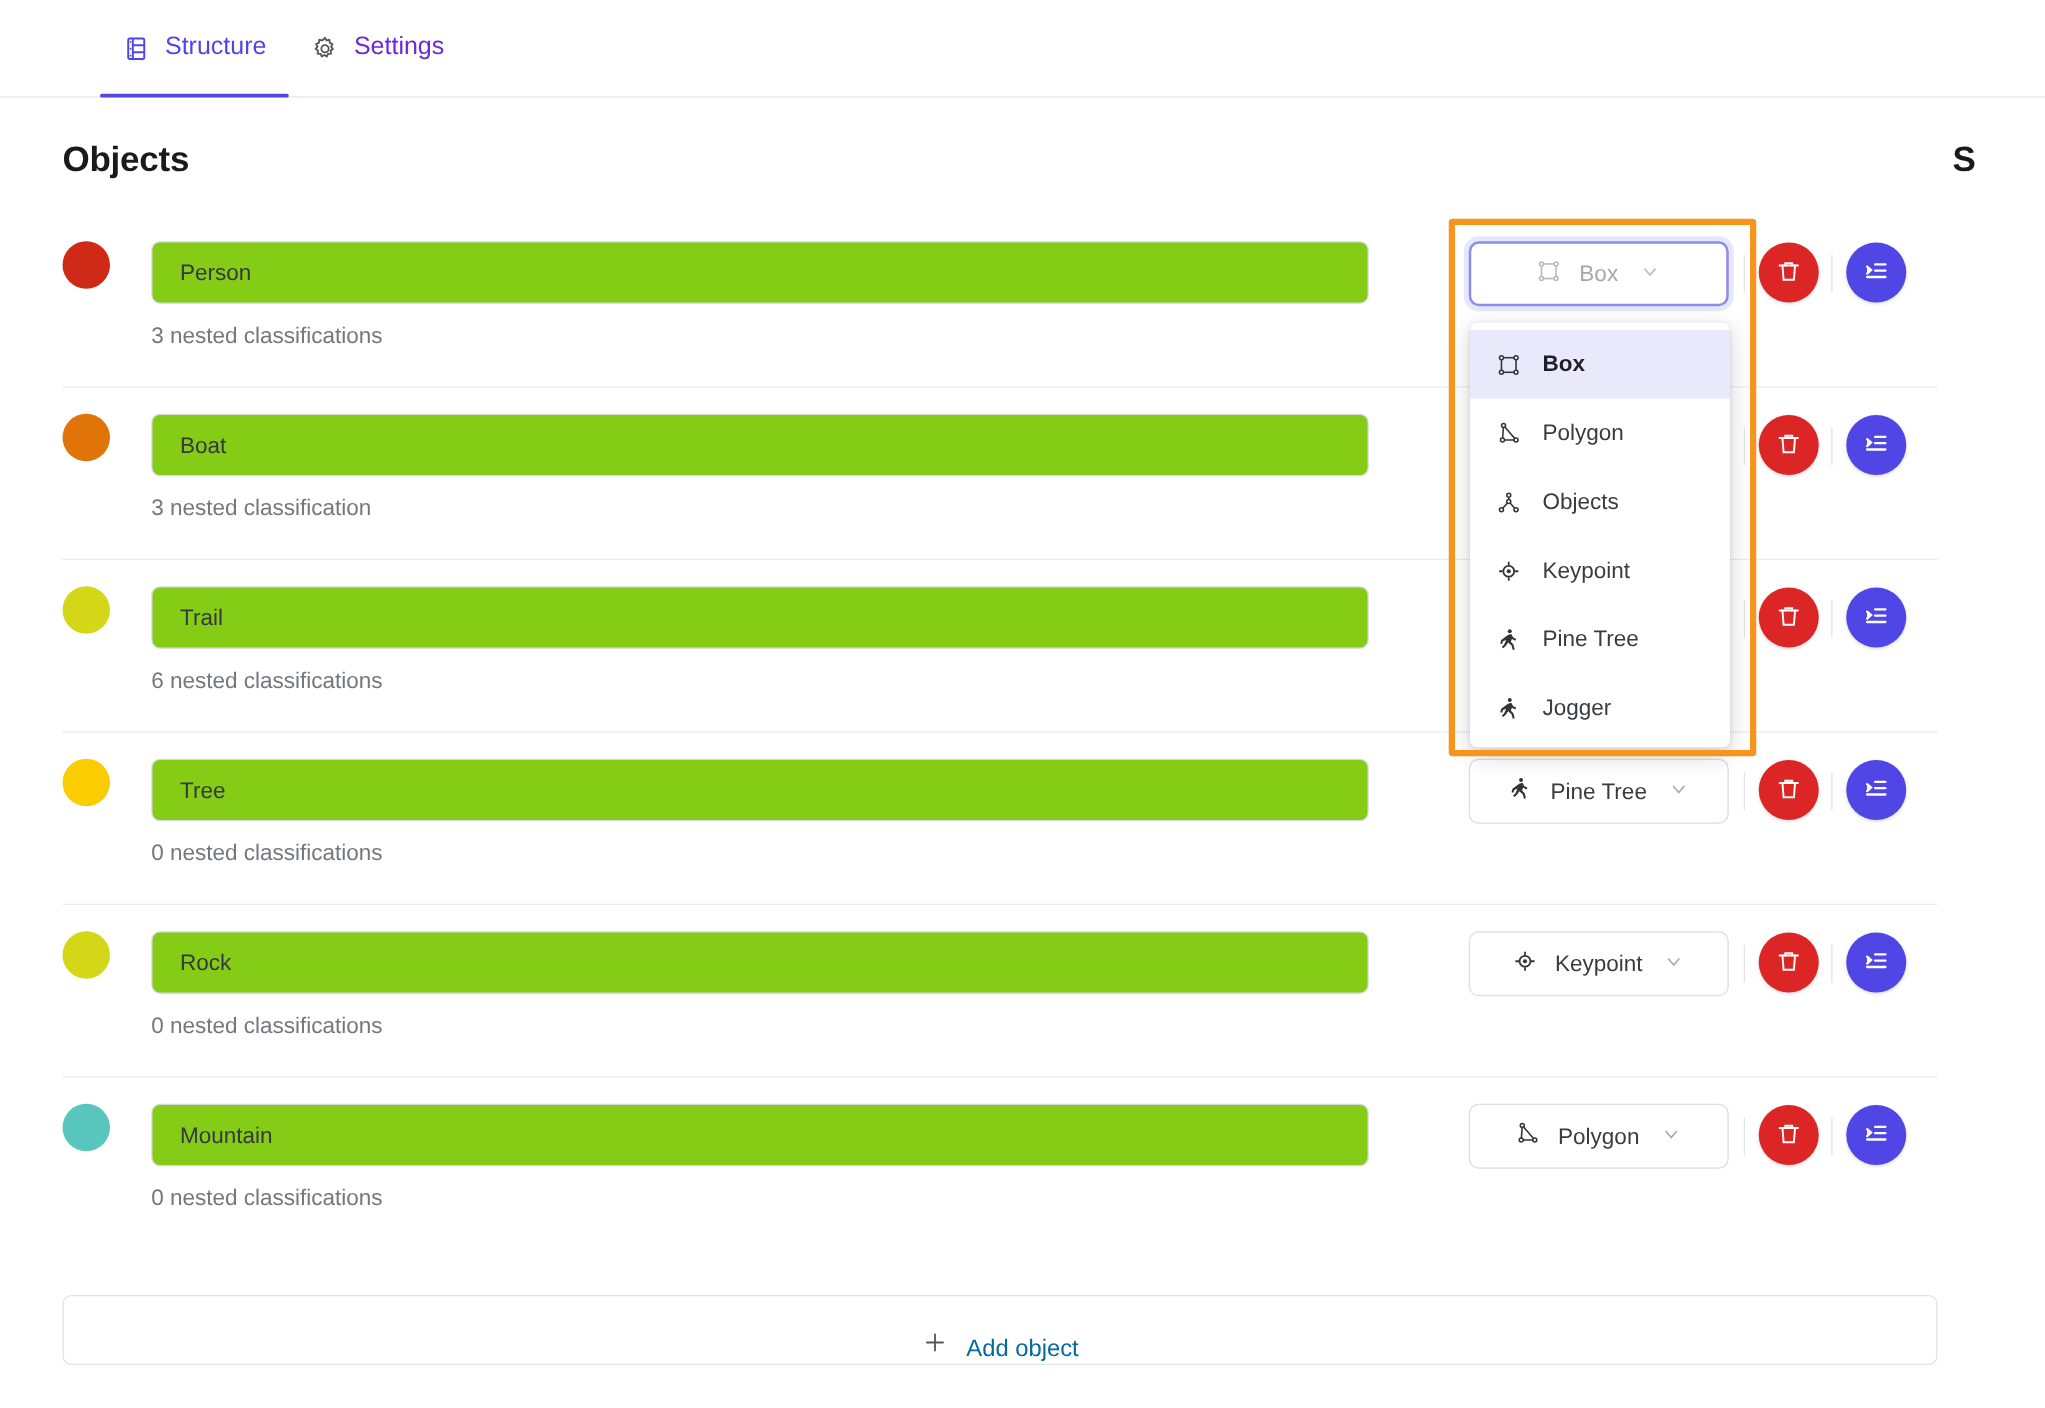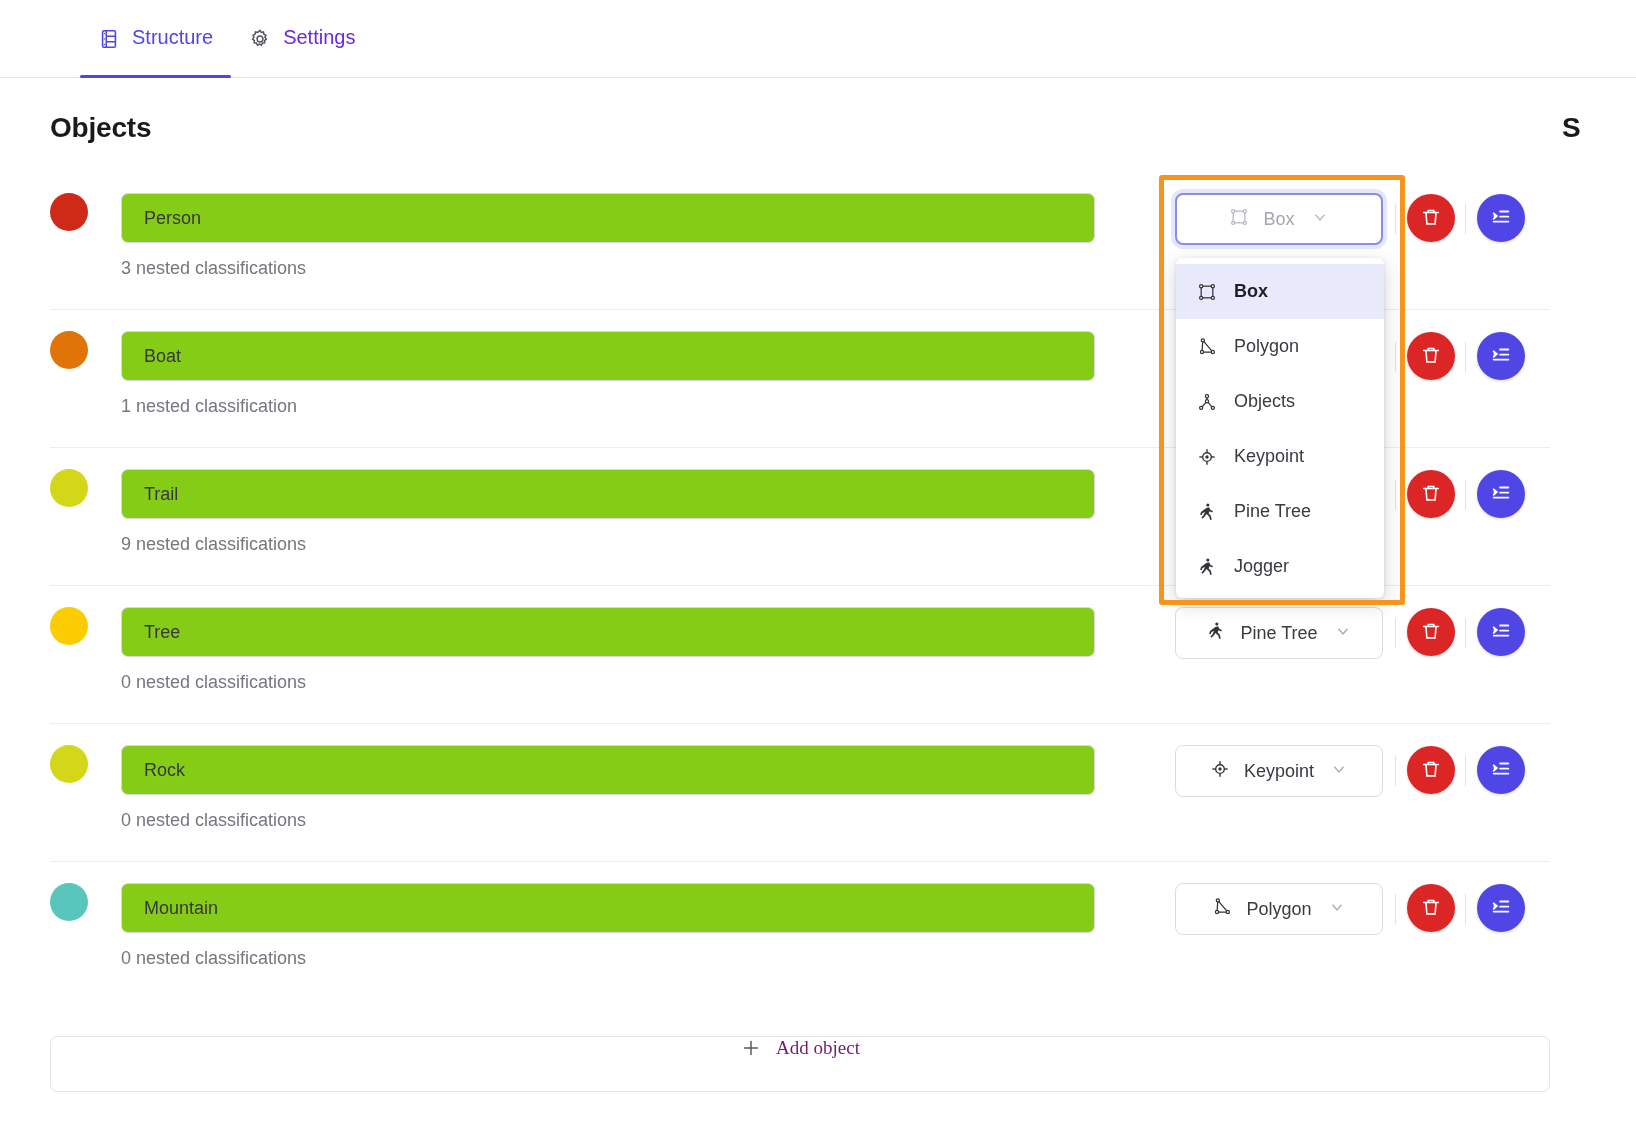--- a/index.html
+++ b/index.html
@@ -169,27 +169,27 @@
 
   
   .add-object {
     position: absolute;
     left: 50px; top: 1036px;
     width: 1500px; height: 56px;
     border: 1px solid #e2e2e6;
     border-radius: 7px;
     background: #ffffff;
     display: flex;
-    align-items: flex-start;
+    align-items: flex-end;
     justify-content: center;
     gap: 14px;
     cursor: pointer;
     font-size: 19px;
-    color: #701a75;
-    font-family: Liberation Serif, serif;
+    color: #0369a1;
+    font-family: Liberation Sans, sans-serif;
   }
 
   
   .dropdown-menu {
     position: absolute;
     left: 1176px; top: 258px;
     width: 208px;
     background: #ffffff;
     border-radius: 6px;
     box-shadow: 0 6px 20px rgba(20,20,40,0.18), 0 1px 4px rgba(20,20,40,0.10);
@@ -305,21 +305,21 @@
               <line x1="11" y1="11.5" x2="20" y2="11.5"></line>
             <line x1="4" y1="17" x2="20" y2="17"></line>
           </svg>
         </span>
       </button>
     </div>
 
     <div class="object-row">
       <div class="swatch" style="background:#e07408"></div>
       <input class="name-input" value="Boat" style="">
-      <div class="nested-label">1 nested classification</div>
+      <div class="nested-label">3 nested classification</div>
 
       <div class="divider-pipe" style="left:1345px"></div>
       <div class="divider-pipe" style="left:1415px"></div>
       <button class="icon-btn btn-delete">
         <span>
           <svg width="22" height="22" viewBox="0 0 24 24" fill="none" stroke="#ffffff" stroke-width="1.7" stroke-linecap="round">
             <polyline points="4 7 20 7"></polyline>
               <path d="M9 7V5h6v2"></path>
               <path d="M6.5 7l1 12.5h9L17.5 7"></path>
           </svg>
@@ -333,21 +333,21 @@
               <line x1="11" y1="11.5" x2="20" y2="11.5"></line>
             <line x1="4" y1="17" x2="20" y2="17"></line>
           </svg>
         </span>
       </button>
     </div>
 
     <div class="object-row">
       <div class="swatch" style="background:#d4d618"></div>
       <input class="name-input" value="Trail" style="">
-      <div class="nested-label">9 nested classifications</div>
+      <div class="nested-label">6 nested classifications</div>
 
       <div class="divider-pipe" style="left:1345px"></div>
       <div class="divider-pipe" style="left:1415px"></div>
       <button class="icon-btn btn-delete">
         <span>
           <svg width="22" height="22" viewBox="0 0 24 24" fill="none" stroke="#ffffff" stroke-width="1.7" stroke-linecap="round">
             <polyline points="4 7 20 7"></polyline>
               <path d="M9 7V5h6v2"></path>
               <path d="M6.5 7l1 12.5h9L17.5 7"></path>
           </svg>

